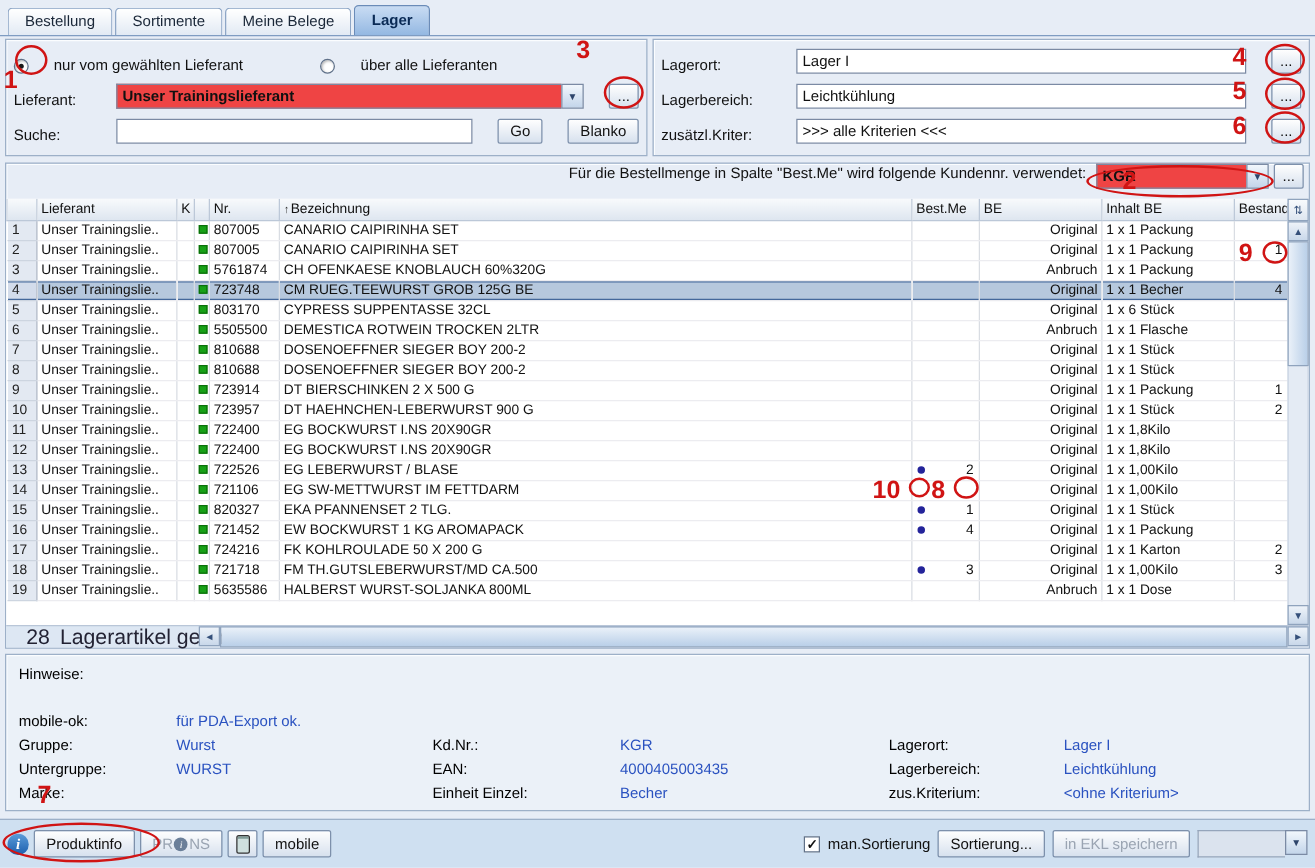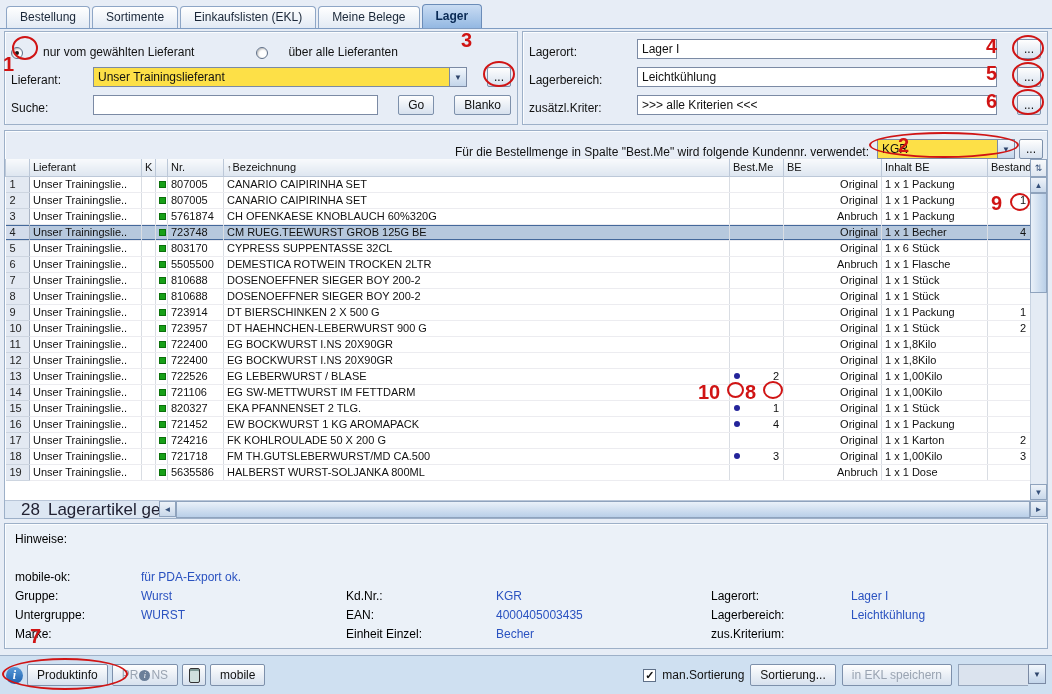--- a/index.html
+++ b/index.html
@@ -60,21 +60,21 @@
     border-radius:50%; background:#1a1a1a;
   }
 
   .field, .input {
     height:20px; background:#fff; border:1px solid #7b8aa4;
     display:flex; align-items:center; padding:0 4px; overflow:hidden; white-space:nowrap;
     font-family:"Liberation Sans",sans-serif; font-size:12px;
   }
   .input { width:100%; }
   .combo { display:flex; height:20px; }
-  .combo .combo-text { flex:1; background:#fde047; border:1px solid #7b8aa4; border-right:none; padding:1px 4px; line-height:17px; white-space:nowrap; overflow:hidden; }
+  .combo .combo-text { flex:1; background:#ef4444; border:1px solid #7b8aa4; border-right:none; padding:1px 4px; line-height:17px; white-space:nowrap; overflow:hidden;font-weight:bold; }
   .arrow-btn {
     width:18px; height:20px; flex:0 0 auto;
     background:linear-gradient(#f2f7fc,#c3d5ea); border:1px solid #7b8aa4;
     display:flex; align-items:center; justify-content:center;
     font-size:8px; color:#2e456b;
   }
   .btn {
     height:20px; padding:0 9px; border:1px solid #7d90ab; border-radius:2px;
     background:linear-gradient(#fefefe,#d7e1ee);
     font-family:"Liberation Sans",sans-serif; font-size:12px; color:#111;
@@ -82,21 +82,21 @@
   }
   .btn.dots { width:24px; padding:0; }
   .btn:disabled, .btn.disabled { color:#9aa4b2; }
 
   
   .table-panel {
     position:absolute; top:130px; left:4px; width:1044px; height:389px;
     border:1px solid #9db0c8; background:#e7edf6; box-shadow: inset 1px 1px 0 #fbfdff;
     display:flex; flex-direction:column;
   }
-  .kbar { height:28px; display:flex; align-items:flex-end; justify-content:flex-end; gap:4px; padding:0 4px; }
+  .kbar { height:28px; display:flex; align-items:flex-start; justify-content:flex-end; gap:4px; padding:0 4px; }
   .kbar-text { margin-right:4px; }
   .kbar .combo { width:138px; }
 
   .grid-area { height:341px; display:flex; }
   .grid-left { width:1025px; background:#fff; overflow:hidden; }
   table { border-collapse:collapse; table-layout:fixed; width:1025px; font-size:11px; }
   th {
     height:17px; border:1px solid #bcc8d8; border-top:none;
     background:linear-gradient(#f8fafc,#dee6f0);
     font-weight:normal; text-align:left; padding:0 3px; white-space:nowrap; overflow:hidden;
@@ -189,21 +189,20 @@
   }
 </style>
 </head>
 <body>
 
 <div class="app">
 
   <div class="tabbar">
     <div class="tab">Bestellung</div>
     <div class="tab">Sortimente</div>
-    <div class="tab">Einkaufslisten (EKL)</div>
     <div class="tab">Meine Belege</div>
     <div class="tab active">Lager</div>
   </div>
 
   <div class="toprow">
     <div class="panel left-panel">
       <div class="prow">
         <span class="radio checked"></span>
         <span class="rlabel">nur vom gewählten Lieferant</span>
         <span class="radio radio2"></span>
@@ -672,20 +671,21 @@
     <div class="dvalue">WURST</div>
     <div class="dlabel">EAN:</div>
     <div class="dvalue">4000405003435</div>
     <div class="dlabel">Lagerbereich:</div>
     <div class="dvalue">Leichtkühlung</div>
     <div class="dlabel">Marke:</div>
     <div class="dvalue"></div>
     <div class="dlabel">Einheit Einzel:</div>
     <div class="dvalue">Becher</div>
     <div class="dlabel">zus.Kriterium:</div>
+    <div class="dvalue">&lt;ohne Kriterium&gt;</div>
   </div>
 
   <div class="footer">
     <span class="info-circle">i</span>
     <button class="btn">Produktinfo</button>
     <button class="btn disabled">
       <span>PR</span>
         <span class="mini-info">i</span>
         <span>NS</span>
     </button>

